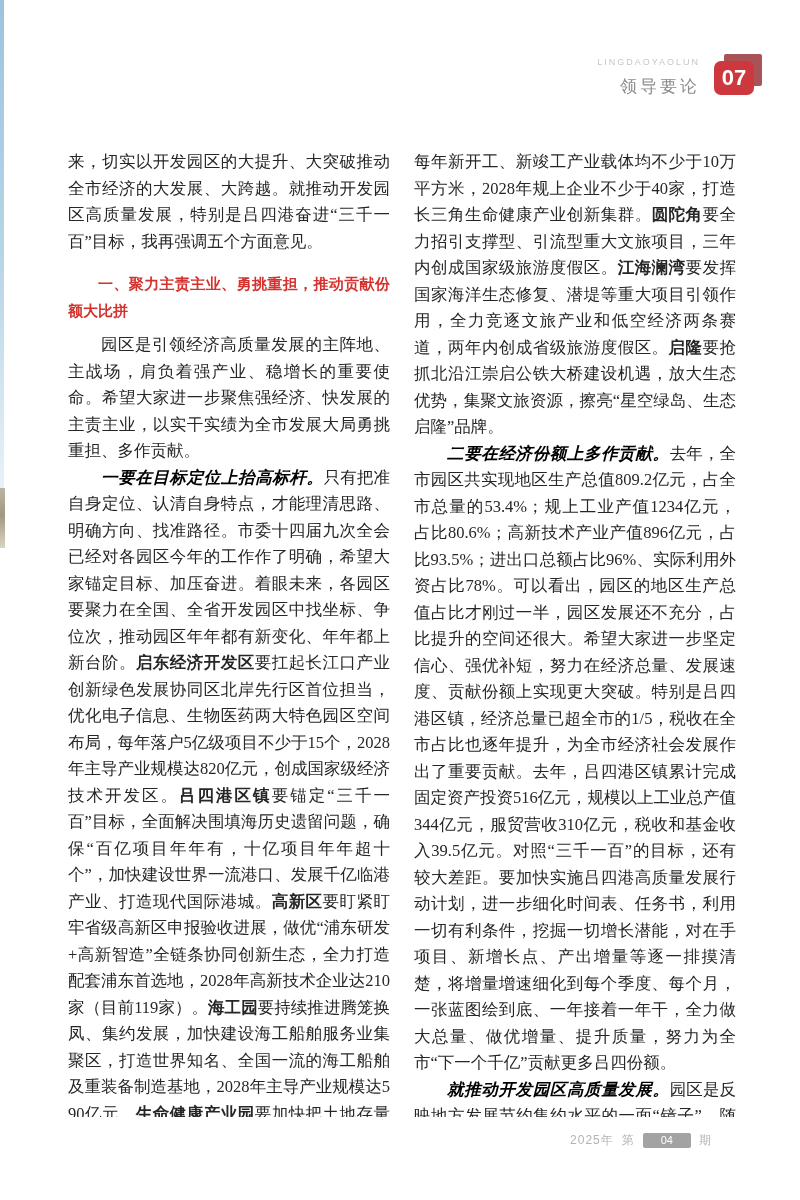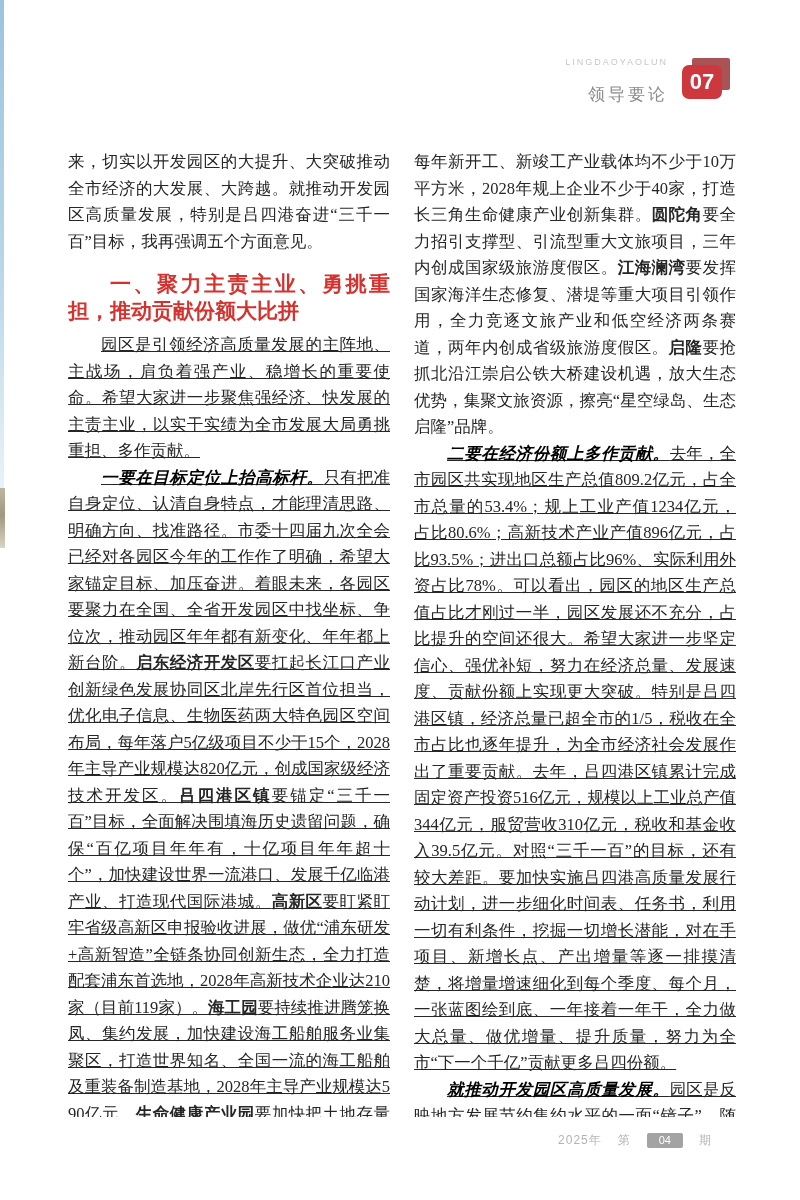--- a/index.html
+++ b/index.html
@@ -15,30 +15,30 @@
     position:absolute;left:0;top:0;width:4px;height:492px;
     background:linear-gradient(180deg,#9cc4df 0%,#b9d6e8 55%,#e9f2f8 100%);
   }
   .edge-tan{
     position:absolute;left:0;top:488px;width:5px;height:60px;
     background:linear-gradient(180deg,#b3aa92 0%,#8f8668 45%,#d2ccbb 100%);
     opacity:.85;
   }
   
   .header{
-    position:absolute;top:57px;right:78px;
+    position:absolute;top:57px;right:46px;
     display:flex;align-items:center;gap:14px;
   }
   .header-titles{text-align:right;}
   .header-en{
     font-family:"Liberation Sans",sans-serif;
     font-size:9px;color:#c9c6c6;letter-spacing:2px;line-height:10px;
   }
   .header-cn{
-    font-size:17px;color:#8e8b8b;letter-spacing:3px;line-height:22px;margin-top:17px;
+    font-size:17px;color:#8e8b8b;letter-spacing:3px;line-height:22px;margin-top:9px;
   }
   .page-badge-wrap{position:relative;width:40px;height:34px;}
   .page-badge-shadow{
     position:absolute;top:-7px;right:-8px;width:38px;height:32px;
     background:#aa5356;border-radius:2px;
   }
   .page-badge{
     position:absolute;left:0;top:0;width:40px;height:34px;
     background:#cd383e;border-radius:7px;
     color:#ffffff;font-family:"Liberation Sans",sans-serif;
@@ -49,40 +49,40 @@
   .article{
     position:absolute;left:68px;top:149px;width:668px;height:968px;
     overflow:hidden;display:flex;gap:24px;
   }
   .col{width:322px;flex:none;text-align:justify;}
   .para{
     margin:0;
     font-size:16.5px;line-height:26.5px;color:#262626;
     word-break:break-all;
   }
-  .indent{text-indent:2em;text-decoration:underline;}
+  .indent{text-indent:2em;}
   .section-heading{
     margin:15px 0 8px 0;
     font-family:"Liberation Sans",sans-serif;
-    font-weight:700;font-size:21px;line-height:27px;
+    font-weight:700;font-size:15px;line-height:27px;
     color:#d4322e;text-indent:2em;text-align:justify;
   }
   .run-normal{}
   .run-bold{font-weight:700;margin-top:18px;}
   .run-lead{color:#000000;font-weight:700;font-style:italic;letter-spacing:.5px;}
   
   .footer{
     position:absolute;top:1132px;right:88px;
     font-family:"Liberation Sans",sans-serif;
     font-size:12px;color:#b5b2b2;letter-spacing:1px;
-    display:flex;align-items:center;gap:16px;
+    display:flex;align-items:center;gap:8px;
   }
   .issue-badge{
     background:#a3a3a3;color:#ffffff;
-    font-size:11px;line-height:15px;padding:0 12px;border-radius:2px;letter-spacing:0;
+    font-size:11px;line-height:15px;padding:0 18px;border-radius:2px;letter-spacing:0;
   }
 </style>
 </head>
 <body>
 
 <div class="edge-blue"></div>
 <div class="edge-tan"></div>
 
 <div class="header">
   <div class="header-titles">

